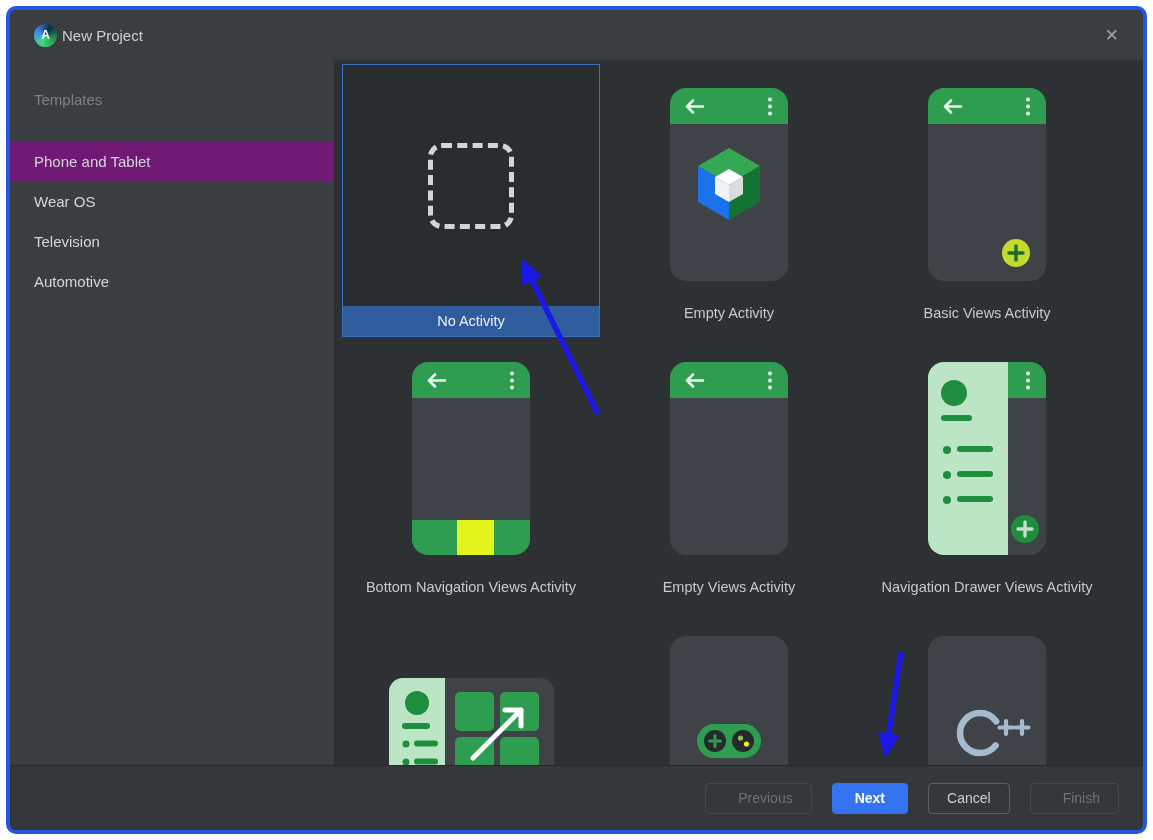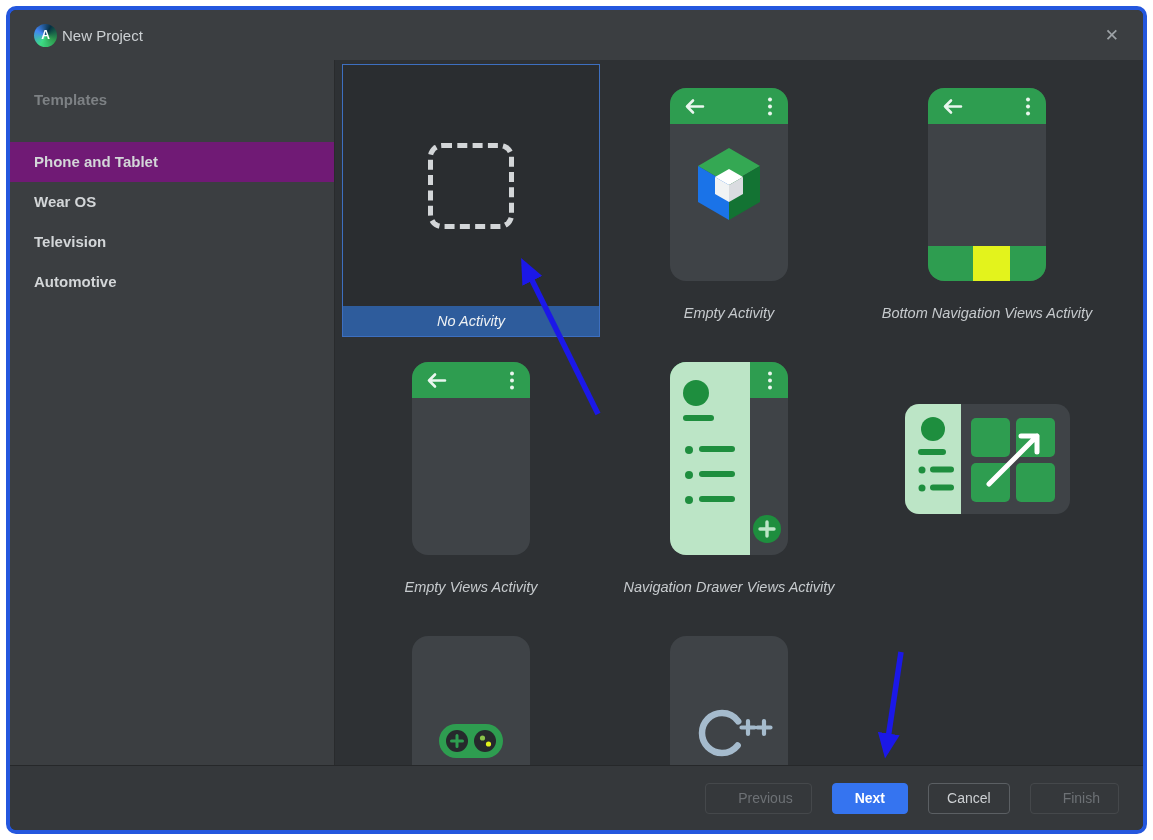--- a/index.html
+++ b/index.html
@@ -29,26 +29,26 @@
     color:#fff; font-weight:bold; font-size:12px;
     display:flex; align-items:center; justify-content:center;
     flex:0 0 auto;
   }
   .dlg-title { color:#ccd0d3; font-size:15px; margin-left:5px; }
   .close { margin-left:auto; color:#9da2a6; font-size:17px; cursor:pointer; line-height:1; }
   
   .content { flex:1 1 auto; display:flex; min-height:0; }
   .sidebar {
     width:325px; flex:0 0 auto; background:#3B3E41;
-    border-right:1px solid #292B2D; padding-top:30px;font-weight:bold;
+    border-right:1px solid #292B2D; padding-top:30px;
   }
   .sb-header { color:#7d8184; font-size:15px; height:20px; line-height:20px; padding:0 24px; margin-bottom:32px; }
   .sb-item { height:40px; line-height:40px; padding:0 24px; color:#d3d6d8; font-size:15px; cursor:pointer; }
   .sb-item.selected { background:#701a75; }
-  .main { flex:1 1 auto; background:#2E3134; overflow:hidden; padding:4px 0 0 7px;font-style:italic; }
+  .main { flex:1 1 auto; background:#2E3134; overflow:hidden; padding:4px 0 0 7px; }
   .grid { display:grid; grid-template-columns:repeat(3,258px); grid-auto-rows:274px; }
   .card { width:258px; height:273px; display:flex; flex-direction:column; cursor:pointer; }
   .iconwrap { height:241px; display:flex; align-items:center; justify-content:center; }
   .card-label { height:32px; display:flex; align-items:flex-start; justify-content:center; color:#c6cacd; font-size:14.5px; }
   .card.selected { border:1px solid #3D6FC0; background:#2A2D30; }
   .card.selected .iconwrap { height:242px; }
   .card.selected .card-label {
     height:30px; align-items:center;
     background:var(--selected-label-bg,#2E5C9C); color:#eef1f3;
   }
@@ -131,20 +131,30 @@
                 <polygon points="4,20 35,38 35,74 4,56" fill="#1A73E8"></polygon>
                 <polygon points="35,23 49,31 35,39 21,31" fill="#FFFFFF"></polygon>
                 <polygon points="49,31 49,48 35,56 35,39" fill="#DADCE0"></polygon>
                 <polygon points="21,31 35,39 35,56 21,48" fill="#F1F3F4"></polygon>
               </g>
             </svg>
           </div>
           <div class="card-label">Empty Activity</div>
         </div>
 
+        <div class="card">
+          <div class="iconwrap">
+            <svg width="118" height="193" viewBox="0 0 118 193">
+              <use href="#tpl-phone"></use>
+              <circle cx="88" cy="165" r="14" fill="#C5DA2F"></circle>
+              <path d="M88 158 v14 M81 165 h14" stroke="#1B6B30" stroke-width="3.4" stroke-linecap="round"></path>
+            </svg>
+          </div>
+          <div class="card-label">Basic Views Activity</div>
+        </div>
 
         <div class="card">
           <div class="iconwrap">
             <svg width="118" height="193" viewBox="0 0 118 193">
               <use href="#tpl-phone"></use>
               <path d="M0 158 H118 V177 A16 16 0 0 1 102 193 H16 A16 16 0 0 1 0 177 Z" fill="#2E9D50"></path>
               <rect x="45" y="158" width="37" height="35" fill="#E3F31C"></rect>
             </svg>
           </div>
           <div class="card-label">Bottom Navigation Views Activity</div>

